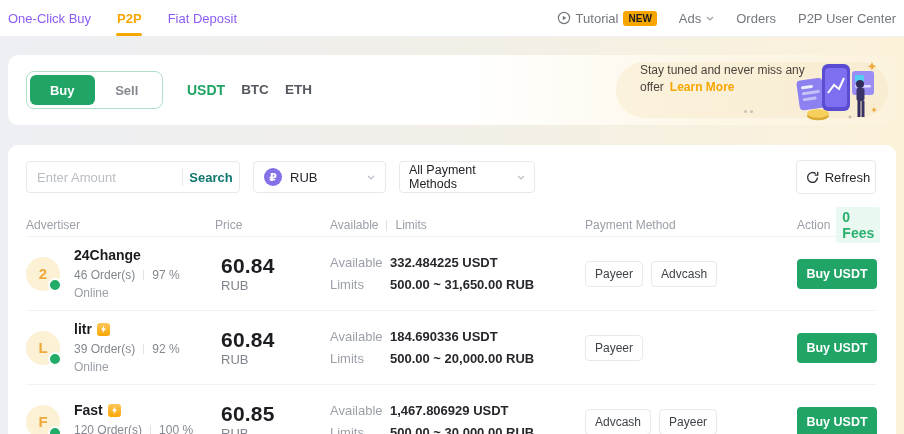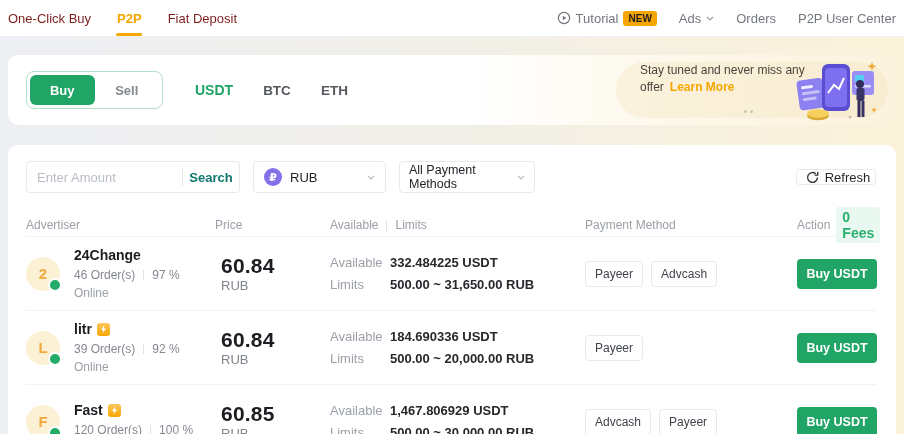--- a/index.html
+++ b/index.html
@@ -5,37 +5,37 @@
   html,body{margin:0;padding:0;}
   body{
     width:904px;height:434px;overflow:hidden;position:relative;
     background:linear-gradient(90deg,#edeff4 0%,#f2efe6 55%,#fcf2da 100%);
     font-family:"Liberation Sans","DejaVu Sans",sans-serif;
   }
   
   .topbar{position:absolute;top:0;left:0;right:0;height:37px;background:#fff;
     border-bottom:1px solid #eef0f3;display:flex;align-items:stretch;padding:0 8px;box-sizing:border-box;}
   .nav-left{display:flex;gap:26px;}
-  .nav-tab{display:flex;align-items:center;font-size:13px;color:#7f1d1d;position:relative;cursor:pointer;}
+  .nav-tab{display:flex;align-items:center;font-size:13px;color:#8b5cf6;position:relative;cursor:pointer;}
   .nav-tab.active{color:#f7a600;font-weight:700;}
   .nav-tab.active::after{content:"";position:absolute;left:50%;transform:translateX(-50%);bottom:0;
     width:26px;height:3px;border-radius:2px;background:#f7a600;}
   .nav-right{margin-left:auto;display:flex;align-items:center;gap:22px;font-size:13px;color:#73777e;}
   .nav-item{display:flex;align-items:center;gap:5px;cursor:pointer;white-space:nowrap;}
   .badge-new{background:#f7a600;color:#1d1d1d;font-size:10px;font-weight:700;padding:2px 5px;border-radius:3px;}
   
   .card1{position:absolute;left:8px;top:55px;width:888px;height:70px;border-radius:10px;
     background:linear-gradient(90deg,#ffffff 0%,#ffffff 52%,#fdf7e8 78%,#fcf3de 100%);
     display:flex;align-items:center;box-sizing:border-box;padding:0 8px 0 18px;}
   .toggle{width:137px;height:38px;border:1px solid #b3dfc6;border-radius:8px;background:#fff;
     display:flex;padding:3px;box-sizing:border-box;flex:none;}
   .toggle .buy{flex:1;background:#21a566;border-radius:6px;color:#fff;font-weight:700;font-size:13px;
     display:flex;align-items:center;justify-content:center;cursor:pointer;}
   .toggle .sell{flex:1;color:#84888f;font-size:13px;font-weight:600;display:flex;align-items:center;justify-content:center;cursor:pointer;}
-  .coins{display:flex;gap:30px;margin-left:32px;align-items:center;}
+  .coins{display:flex;gap:16px;margin-left:24px;}
   .coin{font-size:13.5px;font-weight:600;color:#55585e;cursor:pointer;}
   .coin.active{color:#1ea462;font-weight:700;font-size:14px;}
   .banner{margin-left:auto;width:272px;height:56px;border-radius:28px;
     background:linear-gradient(90deg,#fbf2dd,#f8ecd1);position:relative;display:flex;
     padding-left:24px;box-sizing:border-box;flex:none;}
   .banner-text{font-size:12px;color:#4a443c;line-height:17px;position:relative;z-index:1;}
   .banner-link{color:#f7a600;font-weight:700;margin-left:6px;cursor:pointer;}
   .banner-dots{position:absolute;bottom:5px;left:47%;display:flex;gap:3px;}
   .dot{width:3px;height:3px;border-radius:50%;background:#c9c2b2;}
   .illus{position:absolute;right:8px;top:-3px;}
@@ -51,21 +51,21 @@
   .vdiv{width:1px;height:18px;background:#e7e9ec;}
   .search-btn{width:56px;text-align:center;font-size:13px;font-weight:600;color:#0f766e;cursor:pointer;}
   .select{height:32px;border:1px solid #e7e9ec;border-radius:4px;display:flex;align-items:center;
     box-sizing:border-box;background:#fff;cursor:pointer;}
   .fiat-select{width:133px;margin-left:13px;padding:0 10px;}
   .fiat-circle{width:18px;height:18px;border-radius:50%;background:#8570e8;color:#fff;font-size:11px;
     font-weight:700;display:flex;align-items:center;justify-content:center;font-family:"DejaVu Sans",sans-serif;flex:none;}
   .fiat-label{margin-left:8px;font-size:13px;color:#22252a;}
   .caret{margin-left:auto;display:flex;}
   .pay-select{width:136px;margin-left:13px;padding:0 9px;font-size:12.5px;color:#22252a;}
-  .refresh-btn{margin-left:auto;width:80px;height:16px;border:1px solid #e7e9ec;border-radius:4px;background:#fff;
+  .refresh-btn{margin-left:auto;width:80px;height:34px;border:1px solid #e7e9ec;border-radius:4px;background:#fff;
     display:flex;align-items:center;justify-content:center;gap:6px;font-size:13px;color:#26282c;cursor:pointer;font-family:inherit;padding-left:10px;}
   
   .thead{display:flex;align-items:center;margin-top:21px;height:22px;font-size:12px;color:#9ba0a8;}
   .col-adv{width:189px;flex:none;}
   .col-price{width:115px;flex:none;}
   .col-avail{width:255px;flex:none;}
   .col-pay{width:212px;flex:none;}
   .col-action{flex:1;display:flex;justify-content:flex-end;align-items:center;}
   .avail-head{display:flex;align-items:center;gap:8px;}
   .head-div{width:1px;height:11px;background:#dfe2e6;}

